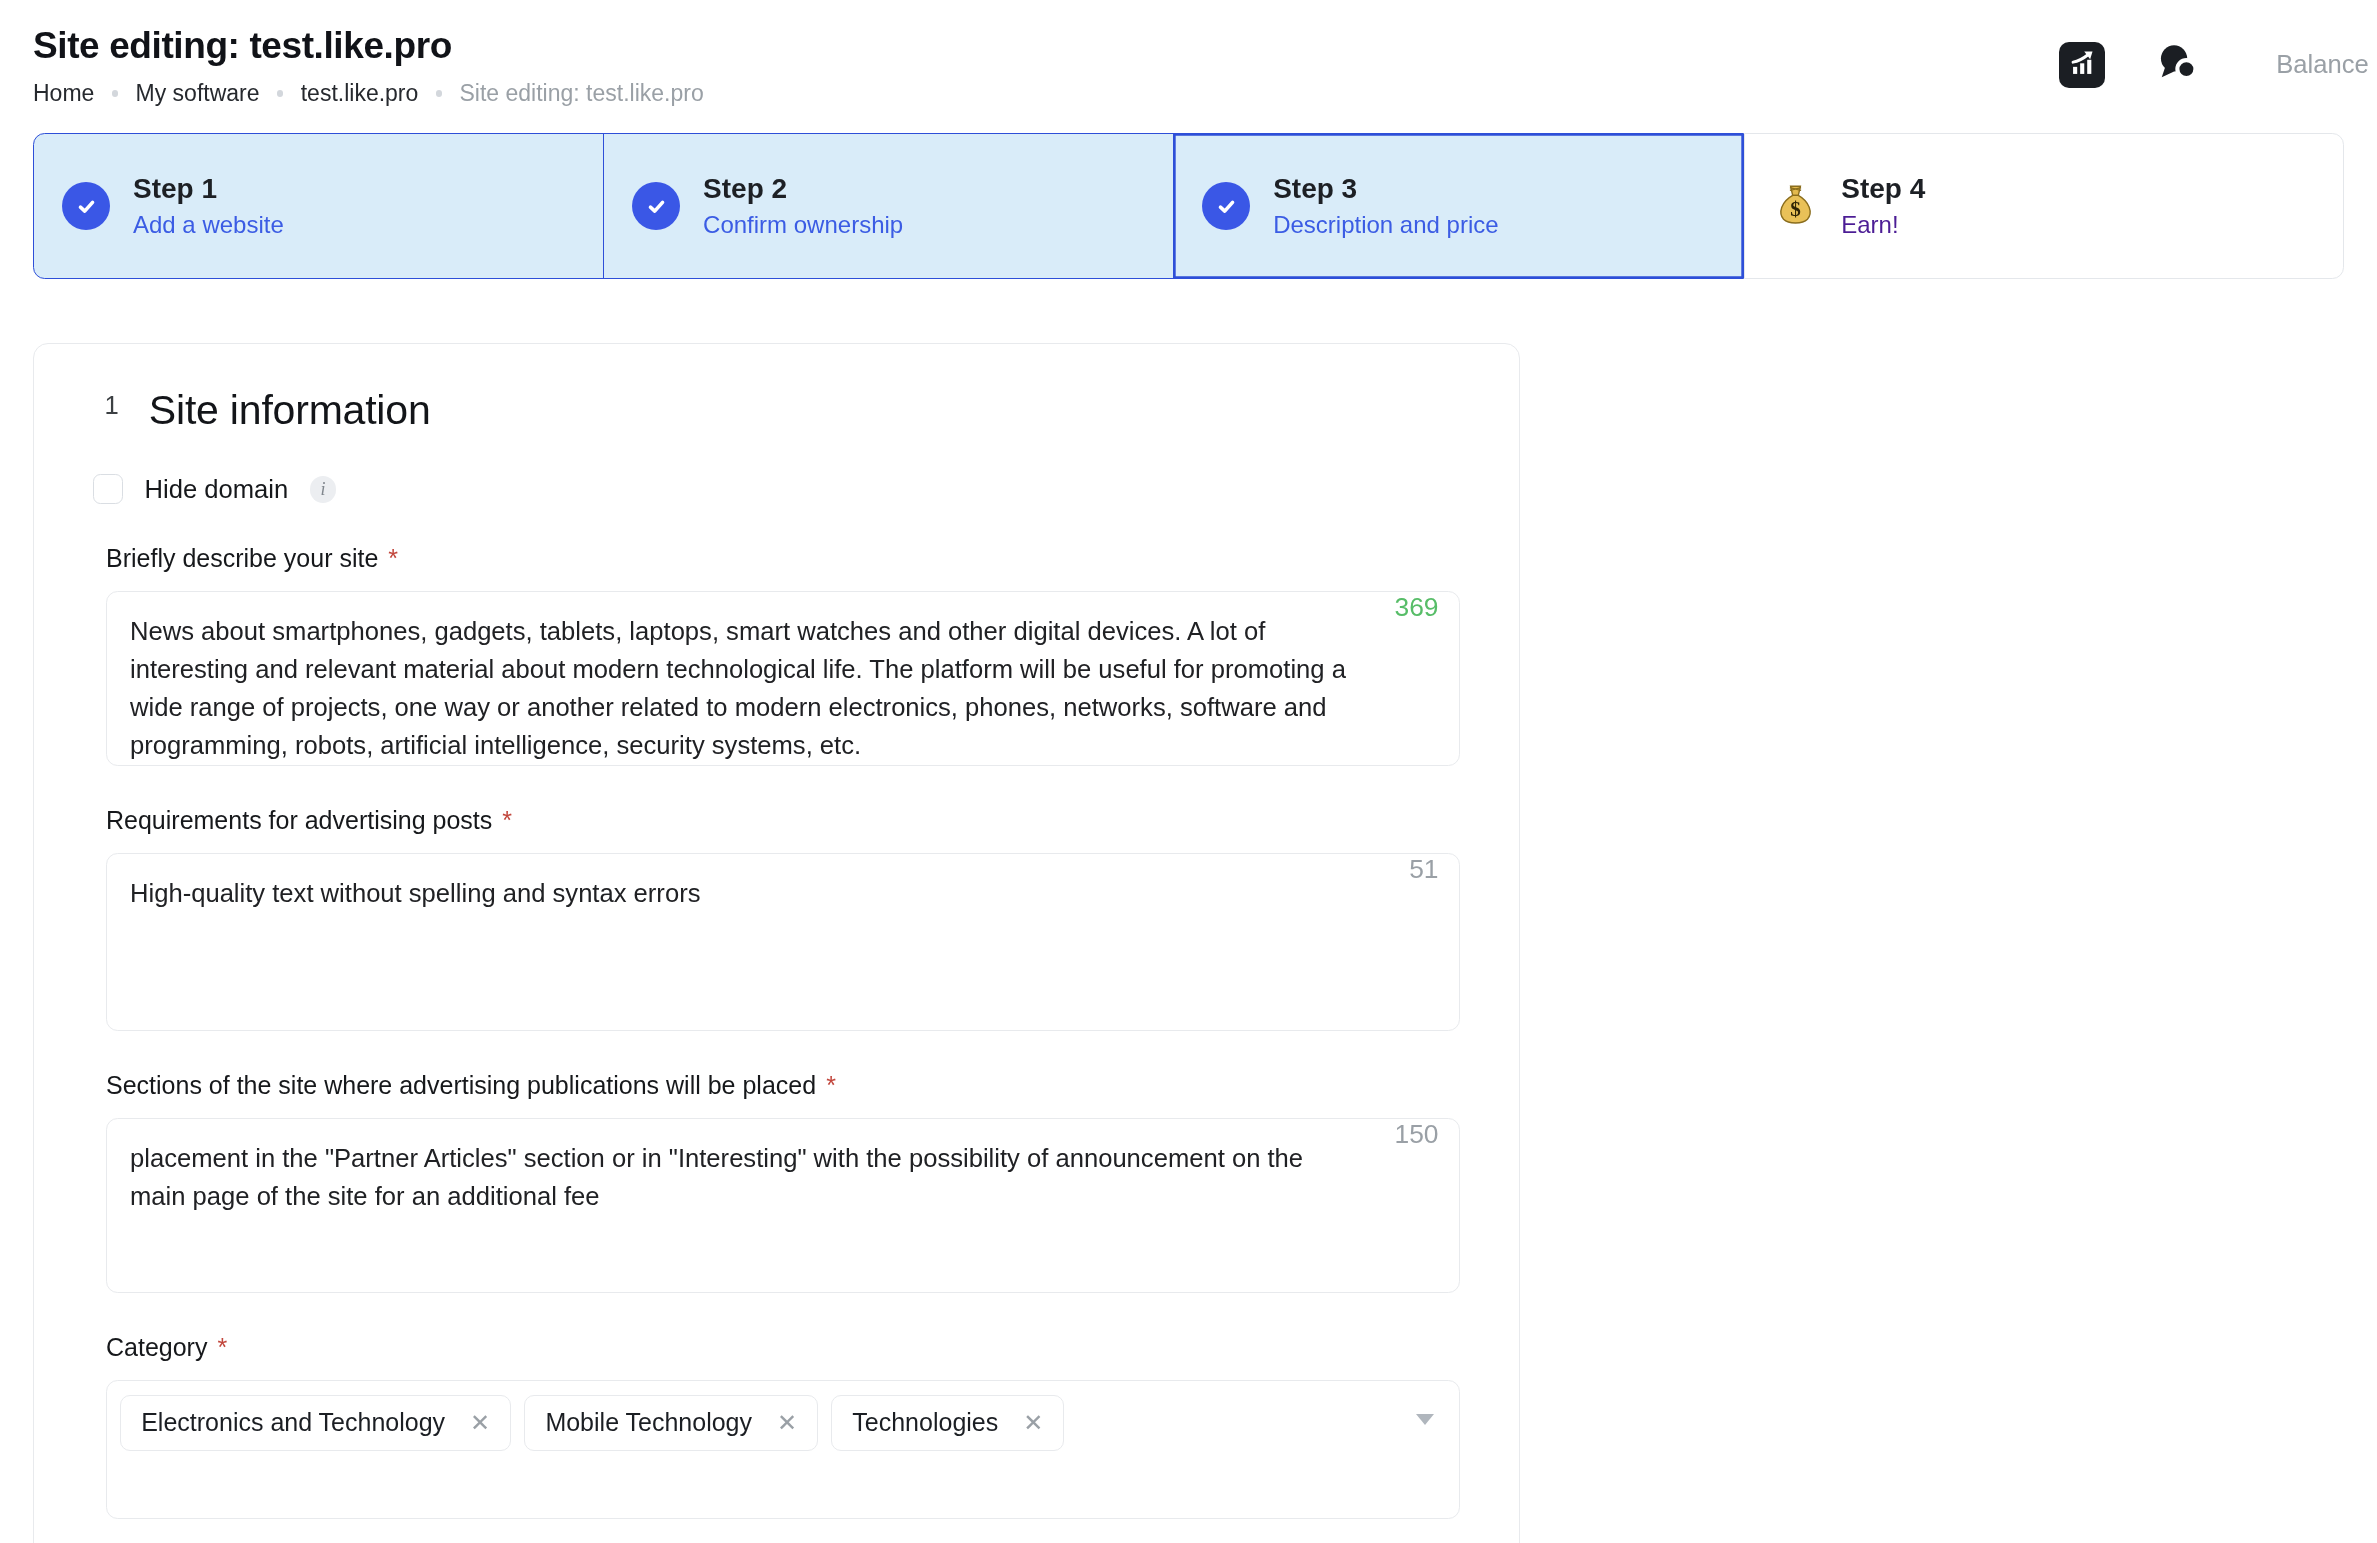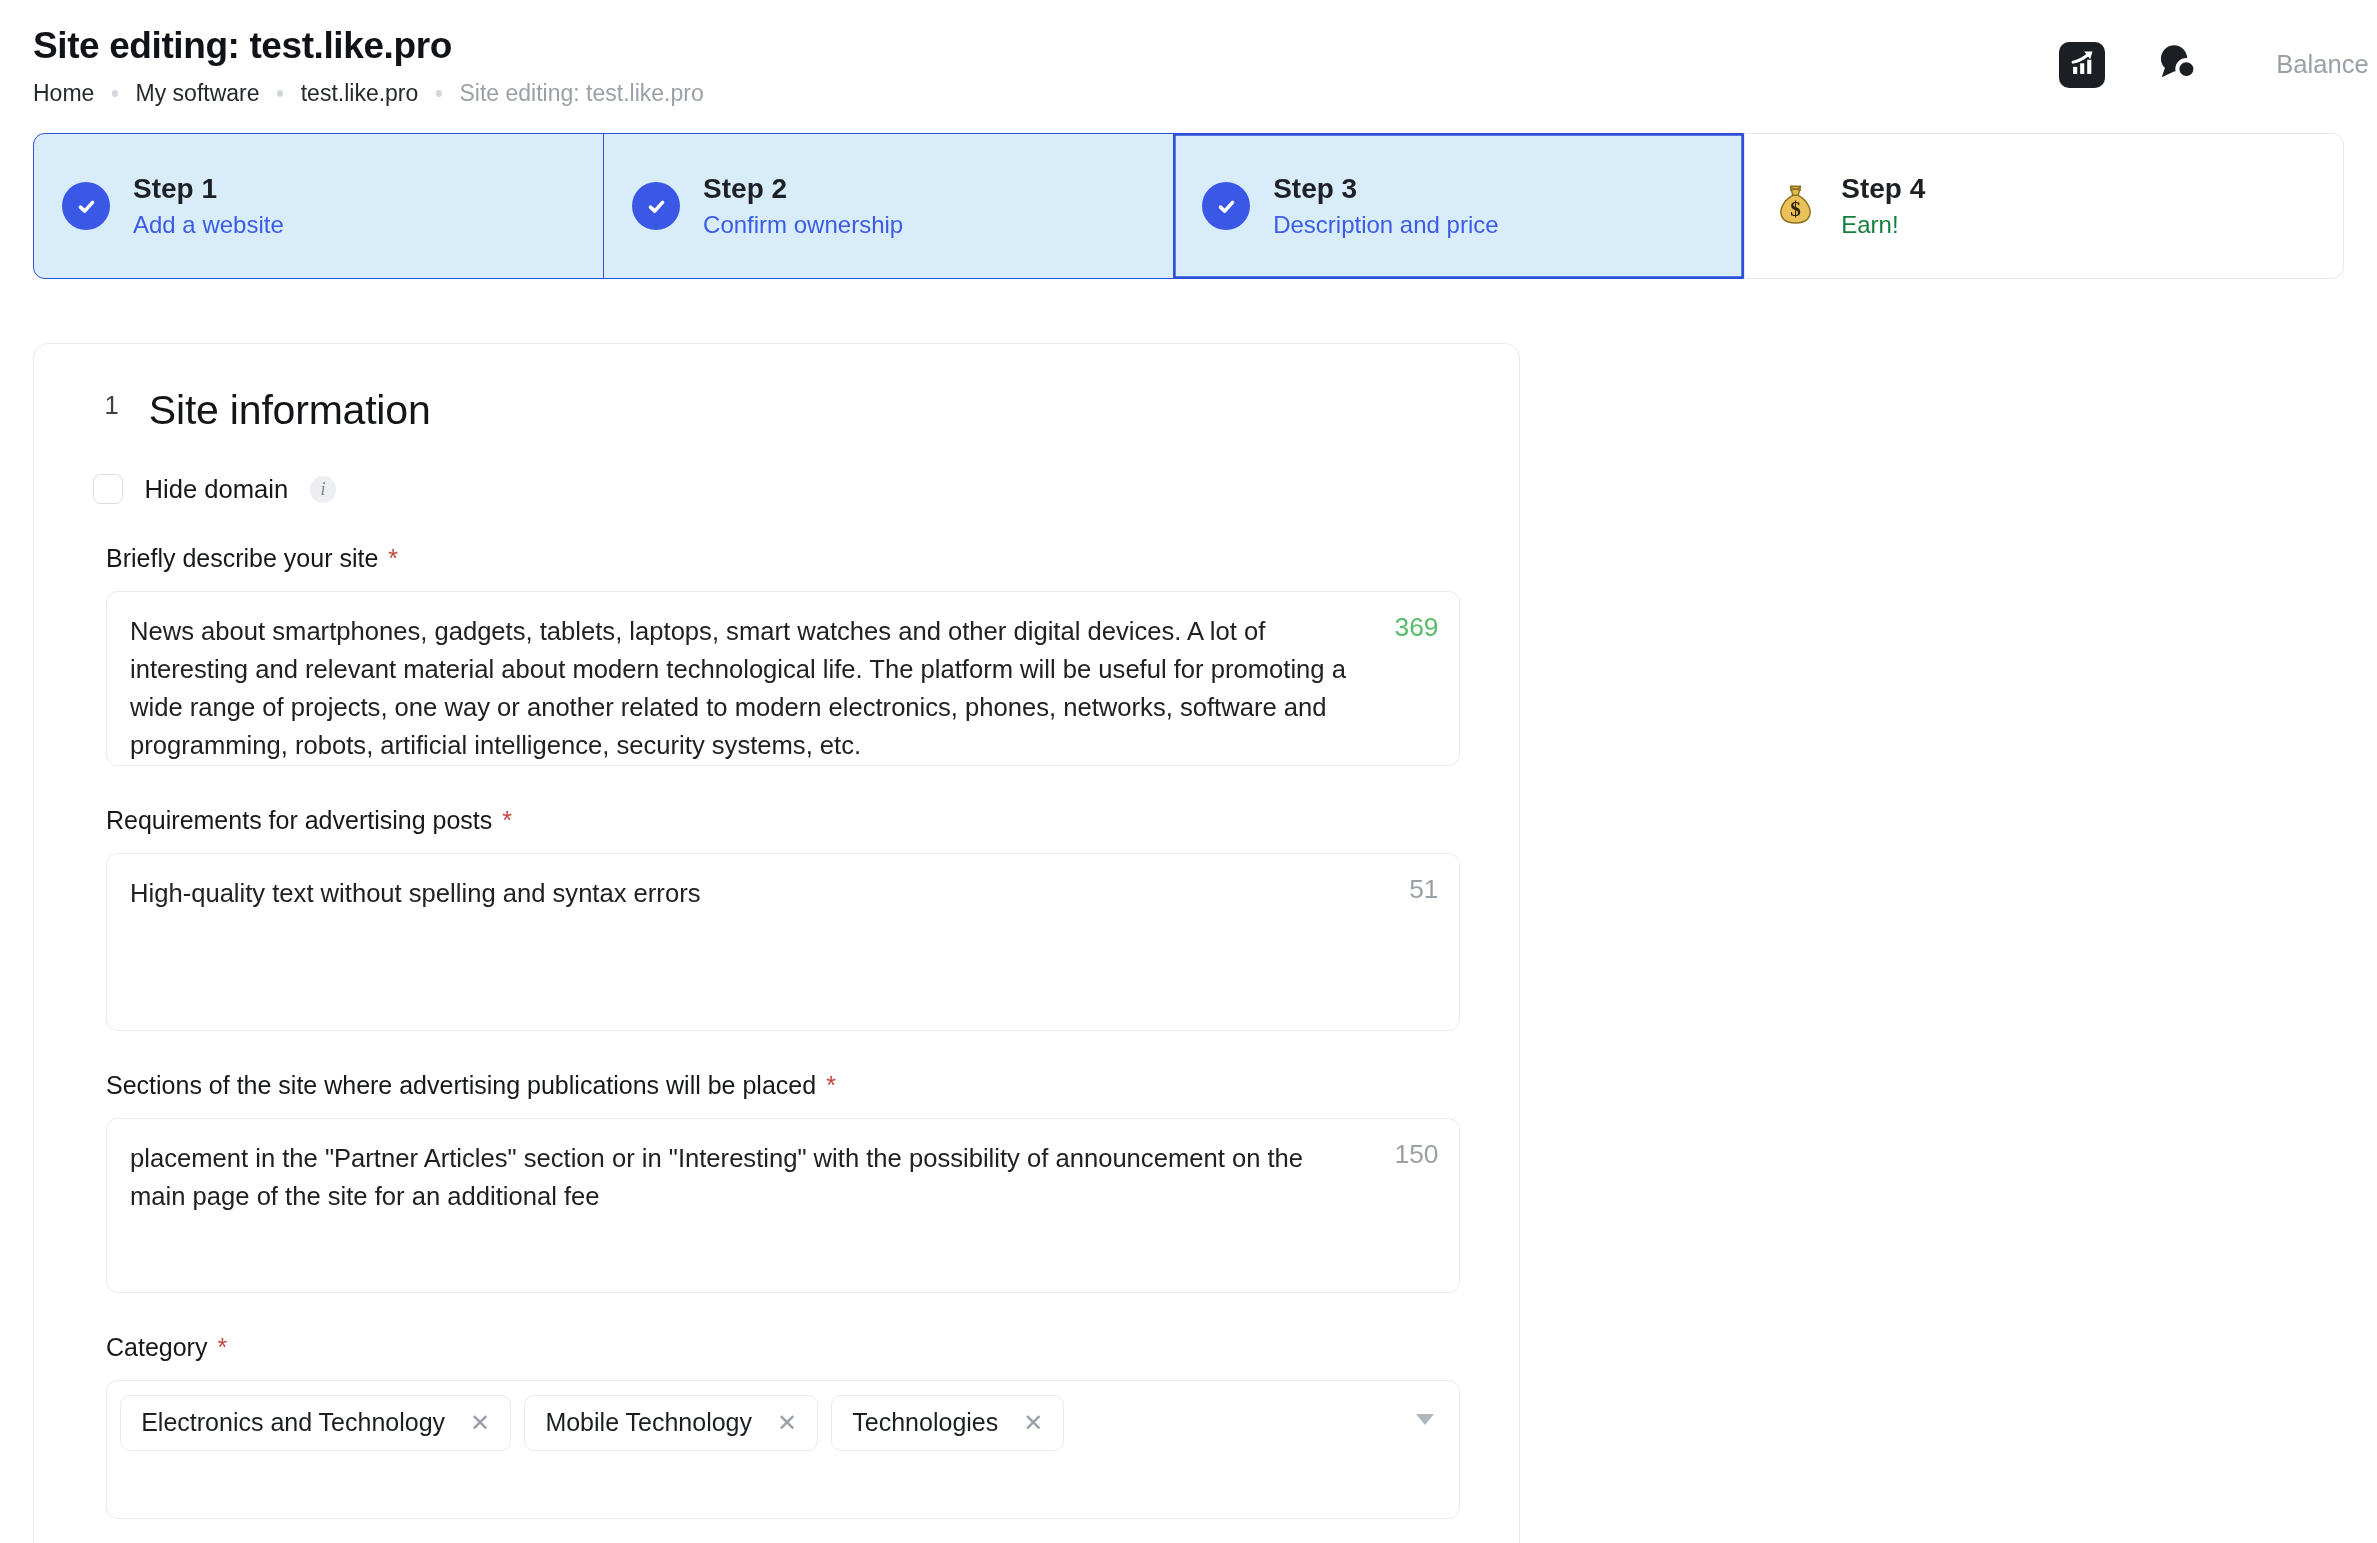--- a/index.html
+++ b/index.html
@@ -27,21 +27,21 @@
     border-radius:11.6px 0 0 11.6px; overflow:hidden; }
   .step { flex:1; display:flex; align-items:center; padding-left:28px; gap:23px; cursor:pointer; }
   .step-group .step + .step { border-left:1.7px solid #2e4fd8; }
   .step.current { box-shadow: inset 0 0 0 1.7px #2e4fd8; }
   .step4 { flex:1; background:#fff; border:1.7px solid #e4e7eb; border-radius:0 11.6px 11.6px 0; }
   .check-circle { width:48px; height:48px; border-radius:50%; background:#3a57e6;
     display:flex; align-items:center; justify-content:center; flex-shrink:0; }
   .step-texts { display:flex; flex-direction:column; }
   .step-title { font-size:28px; font-weight:600; color:#1d2025; line-height:1.15; }
   .step-sub { font-size:24px; color:#3b5ce4; margin-top:5.8px; }
-  .step4 .step-sub { color:#15803d; }
+  .step4 .step-sub { color:#4c1d95; }
 
   
   .card { margin:64px 0 0 33px; width:1487px; height:1322px; background:#fff;
     border:1.7px solid #e8eaed; border-radius:15px; padding:43px 59px; }
   .sec-head { display:flex; align-items:flex-start; gap:30px; padding-left:11.6px; }
   .sec-num { font-size:25.6px; color:#3c4043; padding-top:3.3px; }
   .sec-title { font-size:41px; font-weight:500; letter-spacing:-0.2px; color:#131519; }
 
   .hide-row { margin-top:40px; display:flex; align-items:center; gap:21.5px; }
   .checkbox { width:30px; height:30px; border:1.7px solid #dadee3; border-radius:7.4px; background:#fff; cursor:pointer; }
@@ -52,21 +52,21 @@
     display:inline-flex; align-items:center; justify-content:center; cursor:pointer; flex-shrink:0; }
 
   .field { margin-top:40px;margin-left:13px; }
   .field-label { font-size:25px; font-weight:500; color:#16181b; display:flex; align-items:center; gap:10px; }
   .ast::after { content:"*"; color:#c2473d; font-size:25px; }
   .ta-wrap { position:relative; margin-top:18px; }
   textarea { display:block; width:100%; border:1.7px solid #e8eaed; border-radius:11.6px;
     padding:20px 99px 15px 23px; font-family:"Liberation Sans", sans-serif;
     font-size:25.6px; line-height:38px; color:#202124; resize:none; outline:none; overflow:hidden; background:#fff; }
   .ta-1 { height:175px; } .ta-2 { height:178px; } .ta-3 { height:175px; }
-  .counter { position:absolute; top:21px; right:21.5px; font-size:26.4px; color:#9aa0a6; }
+  .counter { position:absolute; top:1px; right:21.5px; font-size:26.4px; color:#9aa0a6; }
   .counter.green { color:#57bd68; }
 
   .select-box { margin-top:18px; position:relative; border:1.7px solid #e8eaed; border-radius:11.6px;
     padding:13.2px 66px 13.2px 13.2px; display:flex; flex-wrap:wrap; gap:13.2px; align-content:flex-start;
     min-height:139px; cursor:pointer; background:#fff; }
   .tag { display:inline-flex; align-items:center; gap:25px; height:56px; padding:0 20px;
     border:1.7px solid #e8eaed; border-radius:10px; font-size:25px; color:#1b1e23; background:#fff; }
   .tag-x { color:#9aa0a6; font-size:24px; cursor:pointer; line-height:1; }
   .caret { position:absolute; right:25px; top:33px; width:0; height:0;
     border-left:9px solid transparent; border-right:9px solid transparent;

